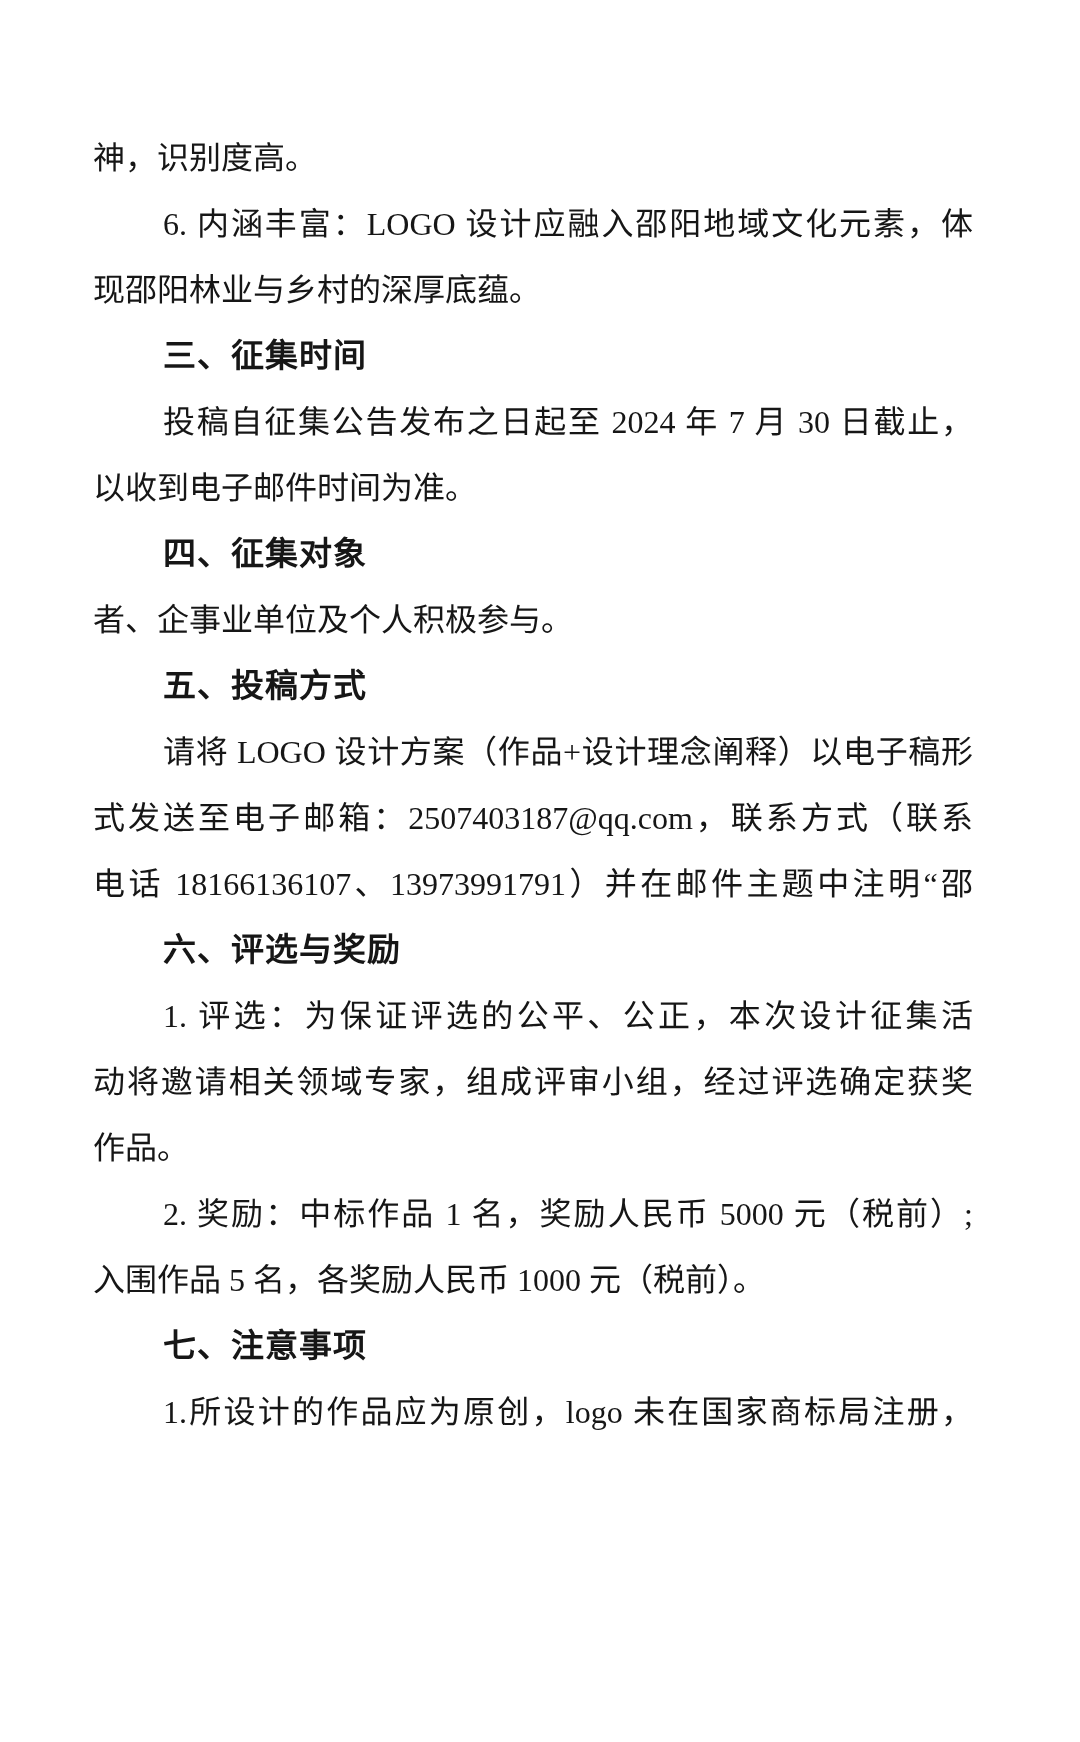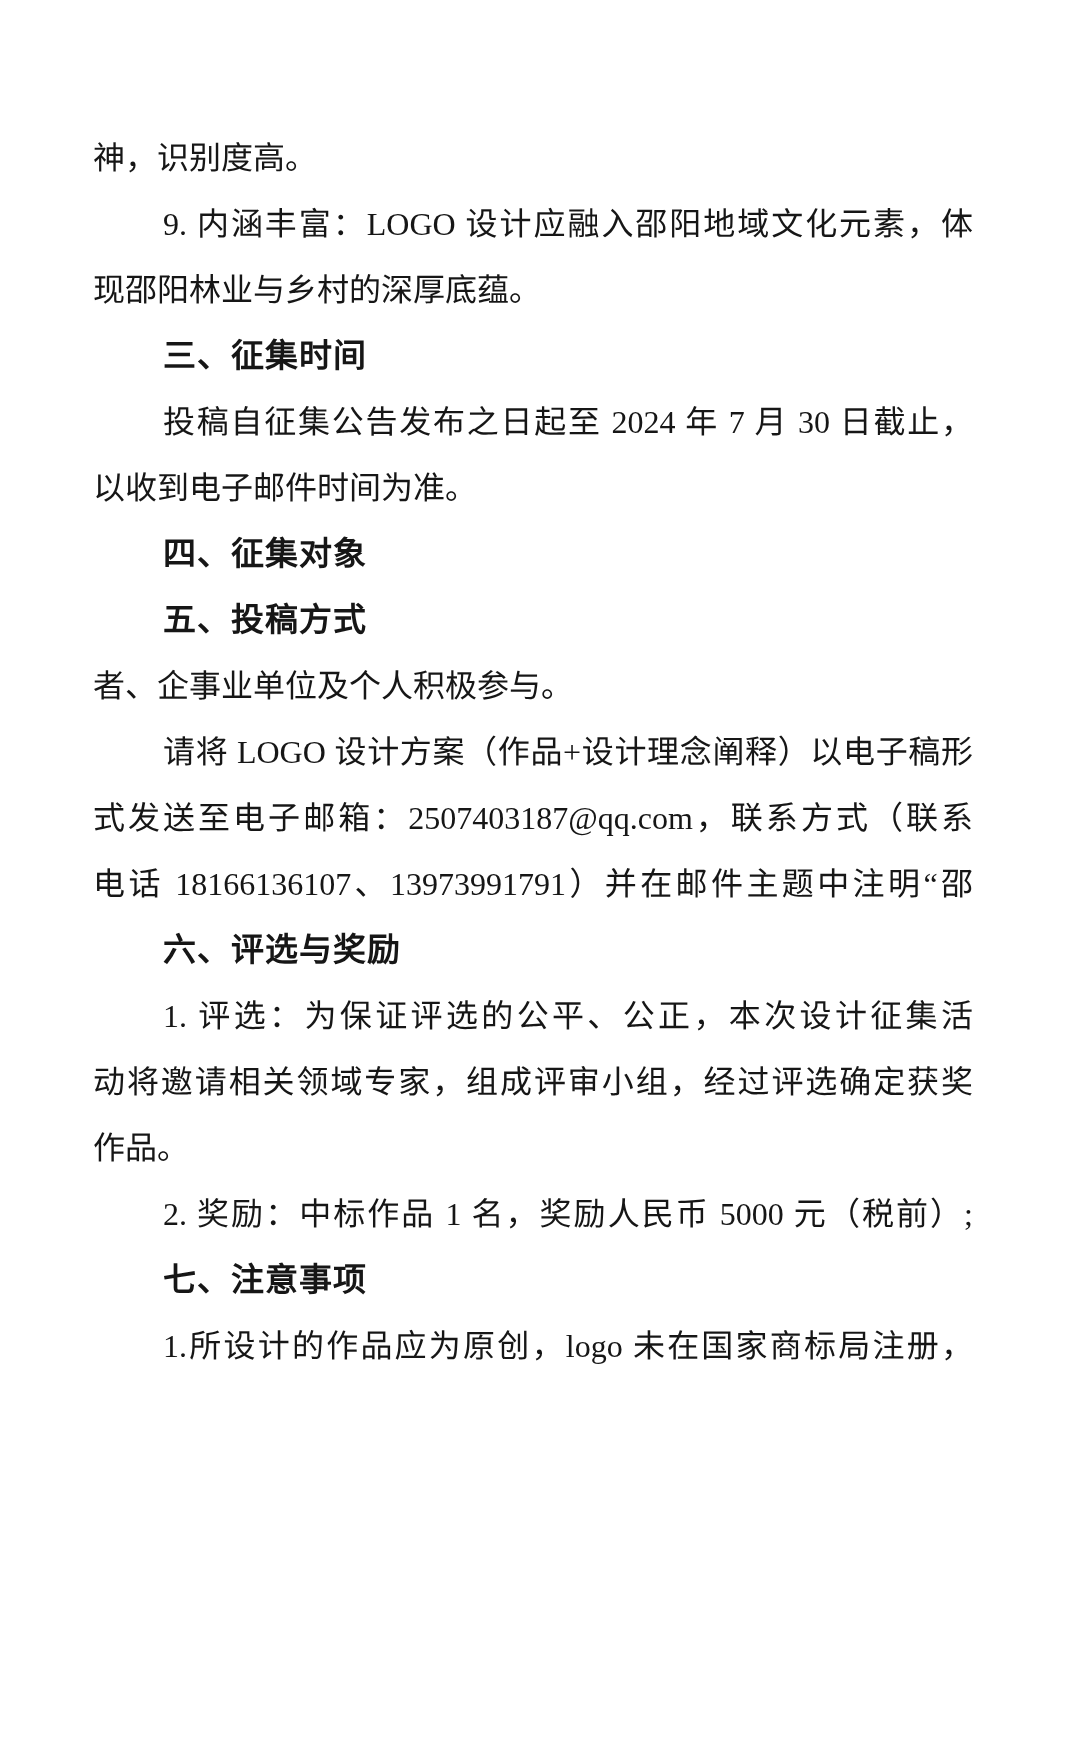--- a/index.html
+++ b/index.html
@@ -37,31 +37,32 @@
   .justify {
     text-align: justify;
     text-align-last: justify;
   }
 </style>
 </head>
 <body>
 
 <div class="page">
   <div class="line">神，识别度高。</div>
-  <div class="line indent justify">9. 内涵丰富：LOGO 设计应融入邵阳地域文化元素，体</div>
+  <div class="line indent justify">6. 内涵丰富：LOGO 设计应融入邵阳地域文化元素，体</div>
   <div class="line">现邵阳林业与乡村的深厚底蕴。</div>
   <div class="line heading indent">三、征集时间</div>
   <div class="line indent justify">投稿自征集公告发布之日起至 2024 年 7 月 30 日截止，</div>
   <div class="line">以收到电子邮件时间为准。</div>
   <div class="line heading indent">四、征集对象</div>
+  <div class="line">者、企事业单位及个人积极参与。</div>
   <div class="line heading indent">五、投稿方式</div>
-  <div class="line">者、企事业单位及个人积极参与。</div>
   <div class="line indent justify">请将 LOGO 设计方案（作品+设计理念阐释）以电子稿形</div>
   <div class="line justify">式发送至电子邮箱：2507403187@qq.com，联系方式（联系</div>
   <div class="line justify">电话 18166136107、13973991791）并在邮件主题中注明“邵</div>
   <div class="line heading indent">六、评选与奖励</div>
   <div class="line indent justify">1. 评选：为保证评选的公平、公正，本次设计征集活</div>
   <div class="line justify">动将邀请相关领域专家，组成评审小组，经过评选确定获奖</div>
   <div class="line">作品。</div>
   <div class="line indent justify">2. 奖励：中标作品 1 名，奖励人民币 5000 元（税前）;</div>
+  <div class="line">入围作品 5 名，各奖励人民币 1000 元（税前）。</div>
   <div class="line heading indent">七、注意事项</div>
   <div class="line indent justify">1.所设计的作品应为原创，logo 未在国家商标局注册，</div>
 </div>
 
 </body></html>

